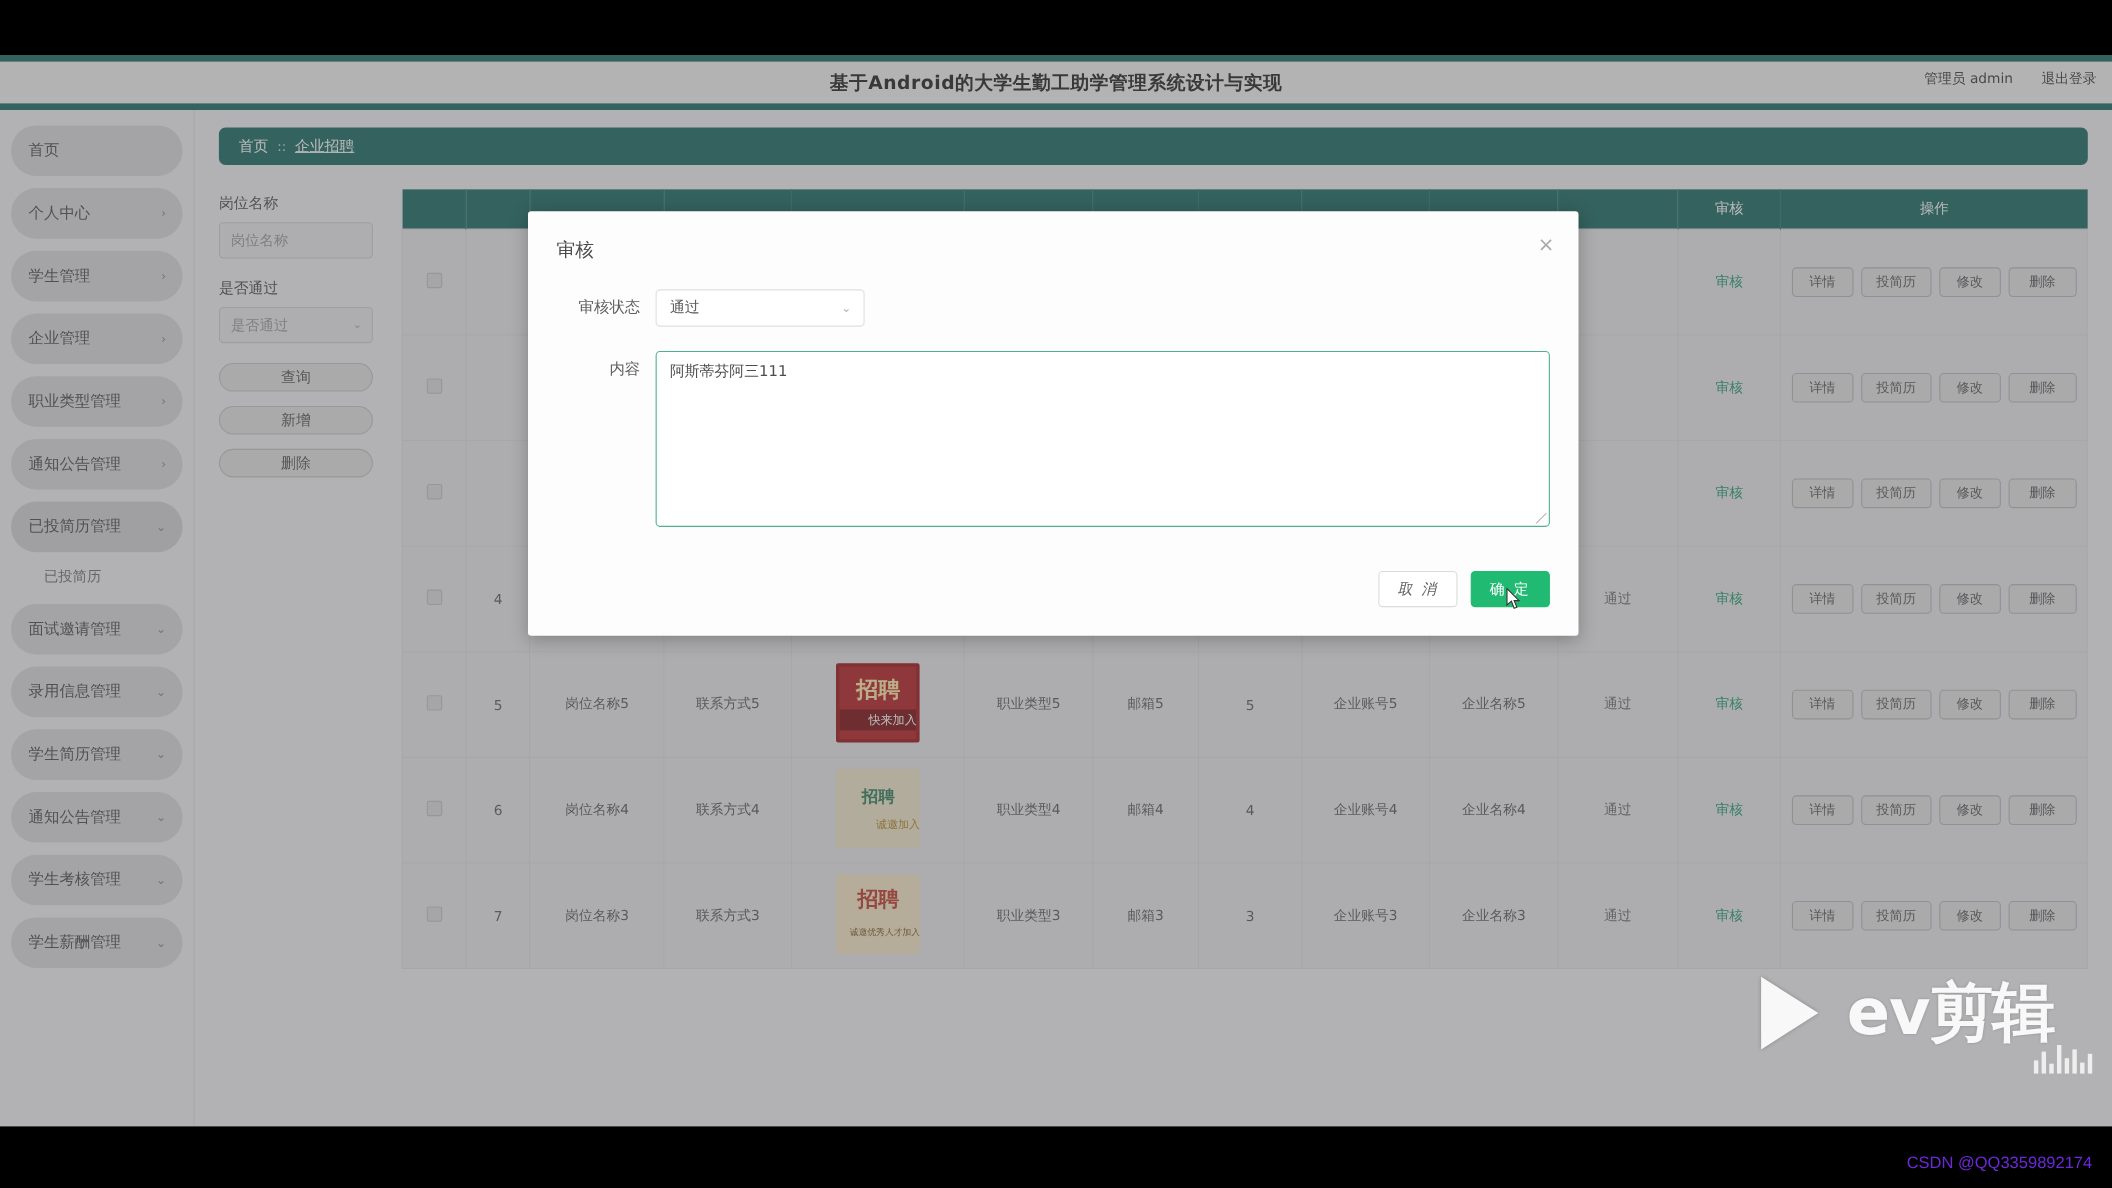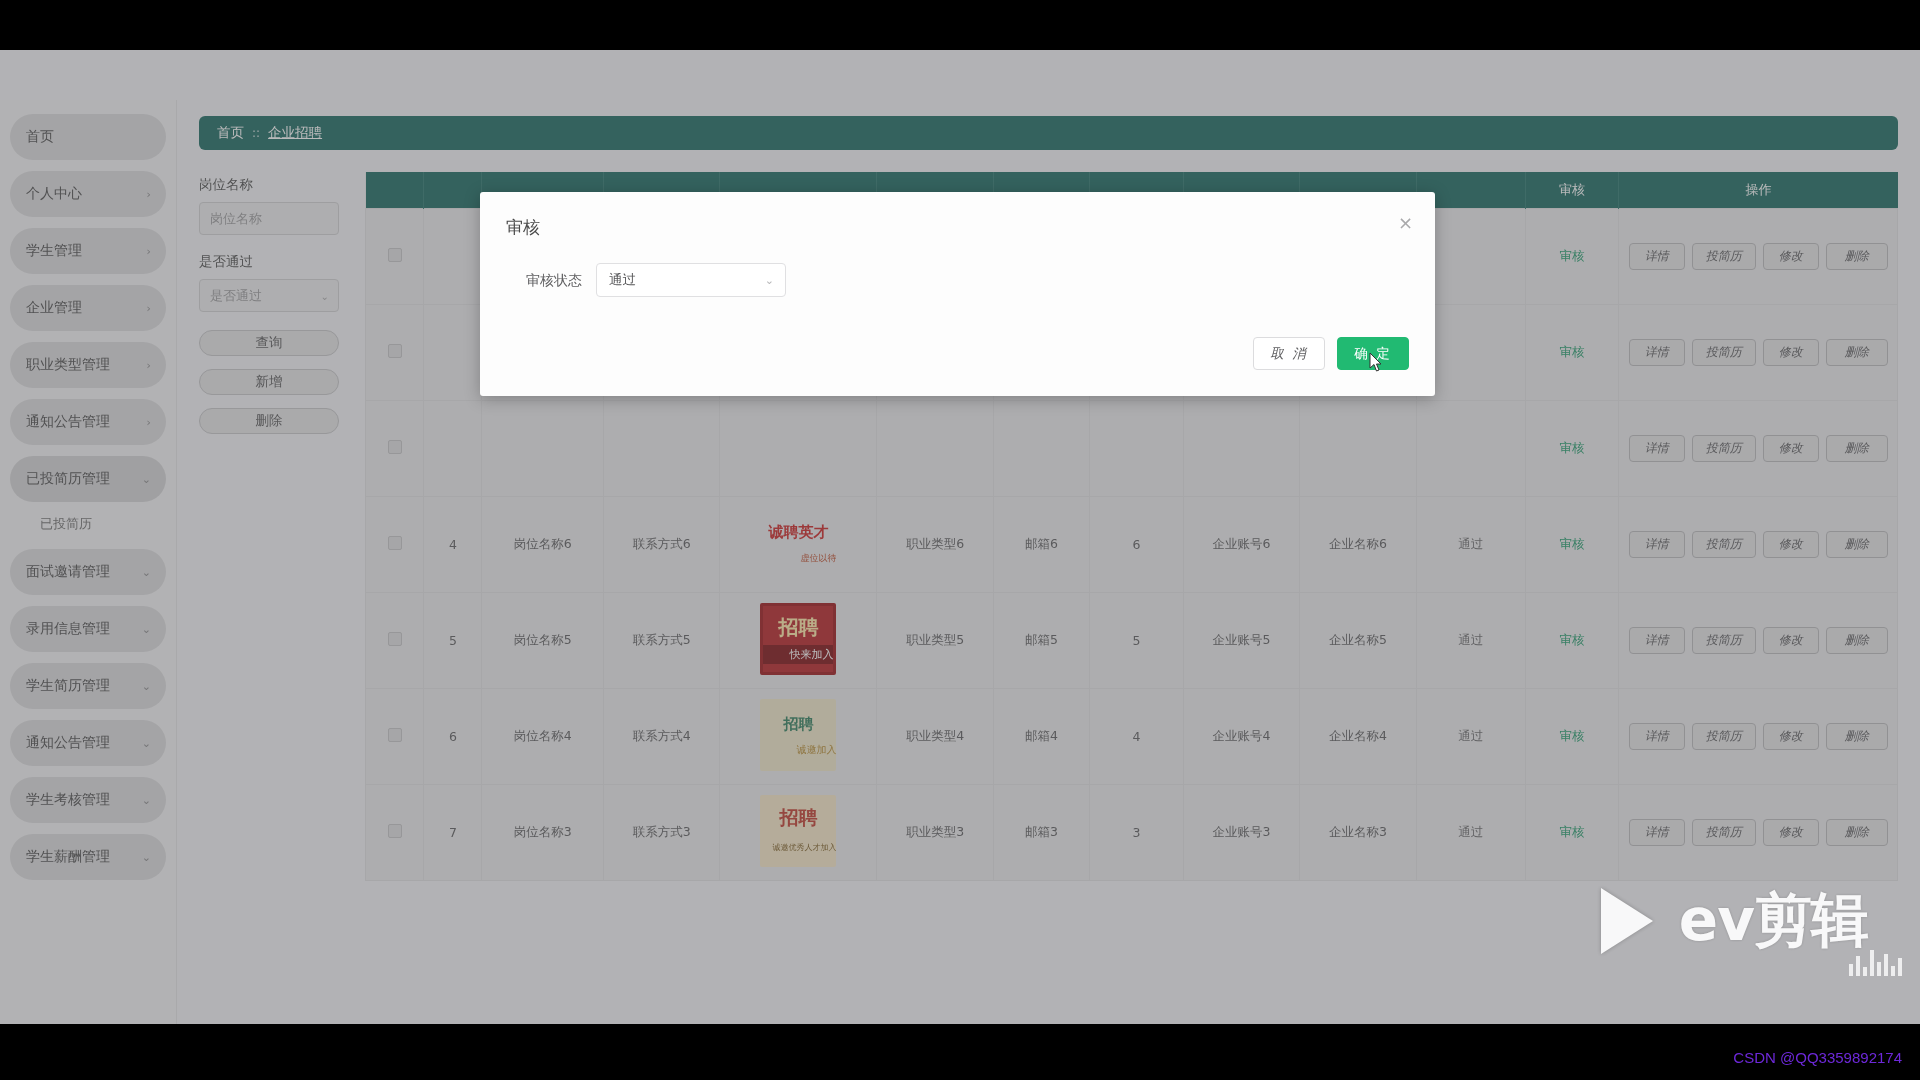--- a/index.html
+++ b/index.html
@@ -214,21 +214,21 @@
   .poster.p1 .line2 { color: #b42; font-size: 9px; }
   .poster.p2 .line1 { color: #ffe9a8; font-size: 20px; top: 8px; }
   .poster.p2 .line2 { color: #fff; background: #7d0d10; font-size: 11px; padding: 2px 0; bottom: 8px; }
   .poster.p3 .line1 { color: #2e7d5b; }
   .poster.p3 .line2 { color: #b4892c; }
   .poster.p4 .line1 { color: #c0392b; font-size: 19px; top: 10px; }
   .poster.p4 .line2 { color: #7a5a1e; font-size: 8px; }
 
   .status-pass { color: #6a6a6c; }
   .link-review { color: #1f9a6a; cursor: pointer; font-size: 12.5px; }
-  .op-cell { padding: 6px 4px; font-style: italic; }
+  .op-cell { padding: 6px 4px; }
   .op-btns {
     display: flex; flex-wrap: wrap; justify-content: center; gap: 7px;
   }
   .op-btn {
     border: 1px solid #b9b9bb;
     background: #e3e3e4;
     color: #58585a;
     border-radius: 4px;
     font-size: 12px;
     padding: 4px 13px;
@@ -353,20 +353,29 @@
   }
   .ev-bars i { display:block; width: 4px; background: #fff; opacity: .85; }
 </style>
 </head>
 <body>
 
 <div id="root">
 
   <div class="letterbox-top"></div>
 
+  <div class="app-header">
+    <div class="app-header-inner">
+      <div class="app-title">基于Android的大学生勤工助学管理系统设计与实现</div>
+    </div>
+    <div class="header-right">
+      <span>管理员 admin</span>
+      <span>退出登录</span>
+    </div>
+  </div>
 
   <div class="body-wrap">
 
     <div class="sidebar">
       <div class="menu-item">
         <span>首页</span>
       </div>
       <div class="menu-item">
         <span>个人中心</span>
         <span class="caret">›</span>
@@ -674,20 +683,26 @@
       <div class="modal-close">×</div>
     </div>
     <div class="modal-body">
       <div class="form-row">
         <div class="form-label">审核状态</div>
         <div class="select-ctrl">
           <span>通过</span>
           <span class="caret-dn">⌄</span>
         </div>
       </div>
+      <div class="form-row">
+        <div class="form-label">内容</div>
+        <div class="textarea-ctrl">
+          <span>阿斯蒂芬阿三111</span>
+        </div>
+      </div>
     </div>
     <div class="modal-foot">
       <div class="btn btn-cancel">取 消</div>
       <div class="btn btn-confirm">
         <span>确 定</span>
         <svg class="cursor-glyph" viewBox="0 0 16 22">
           <path d="M2 1 L2 16 L6 12.5 L8.5 19 L11 18 L8.5 12 L13 12 Z" fill="#ffffff" stroke="#333" stroke-width="1"></path>
         </svg>
       </div>
     </div>

